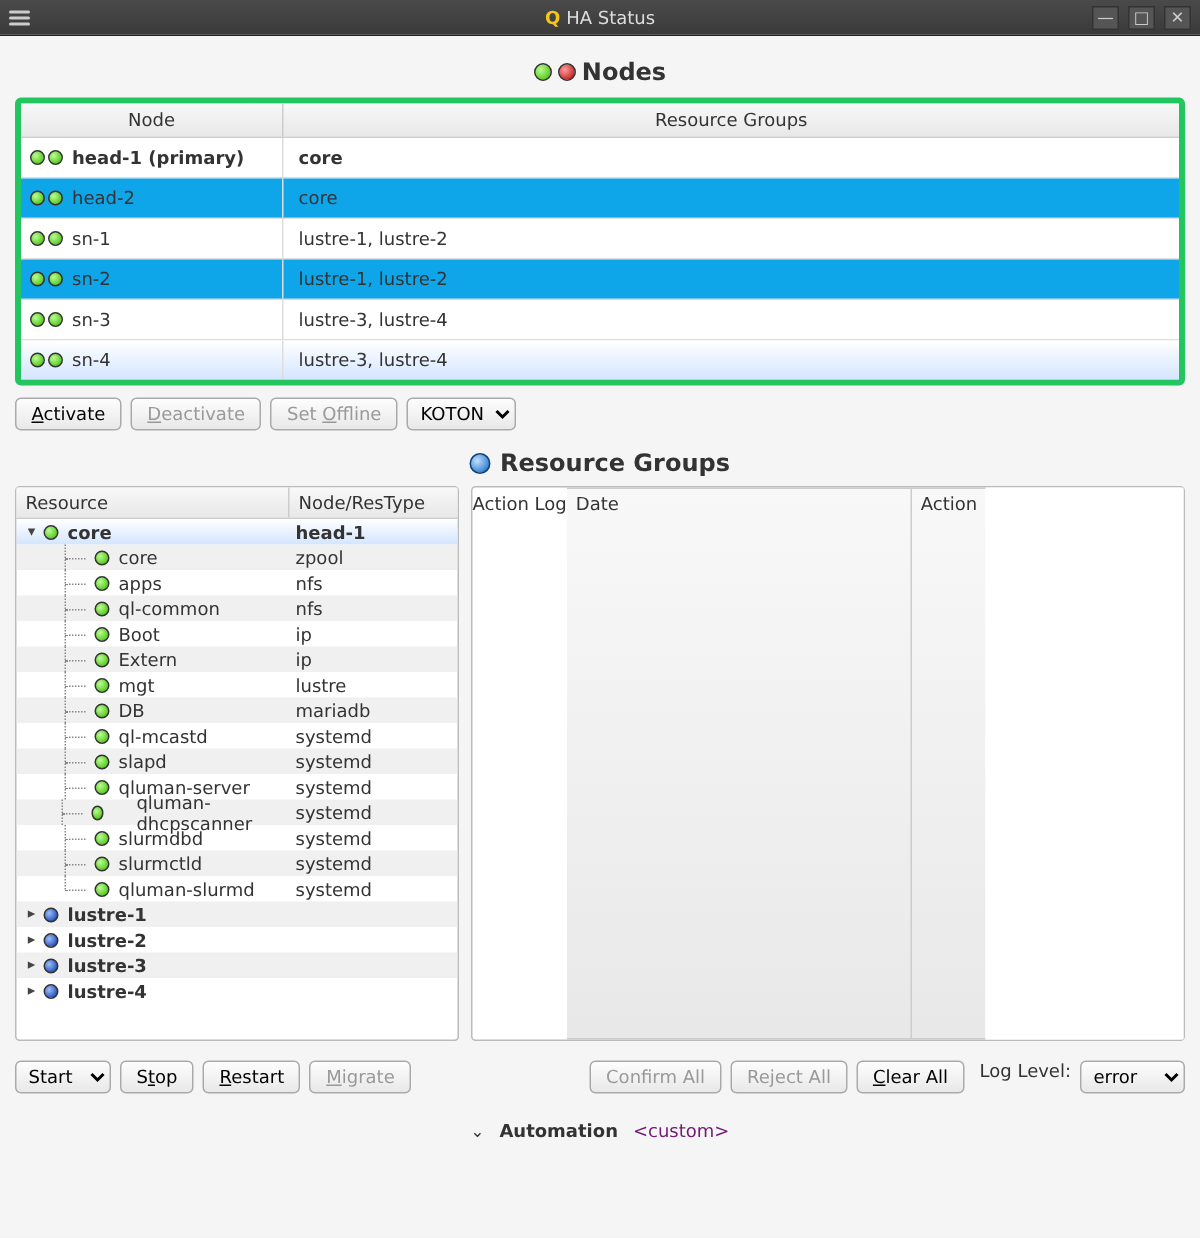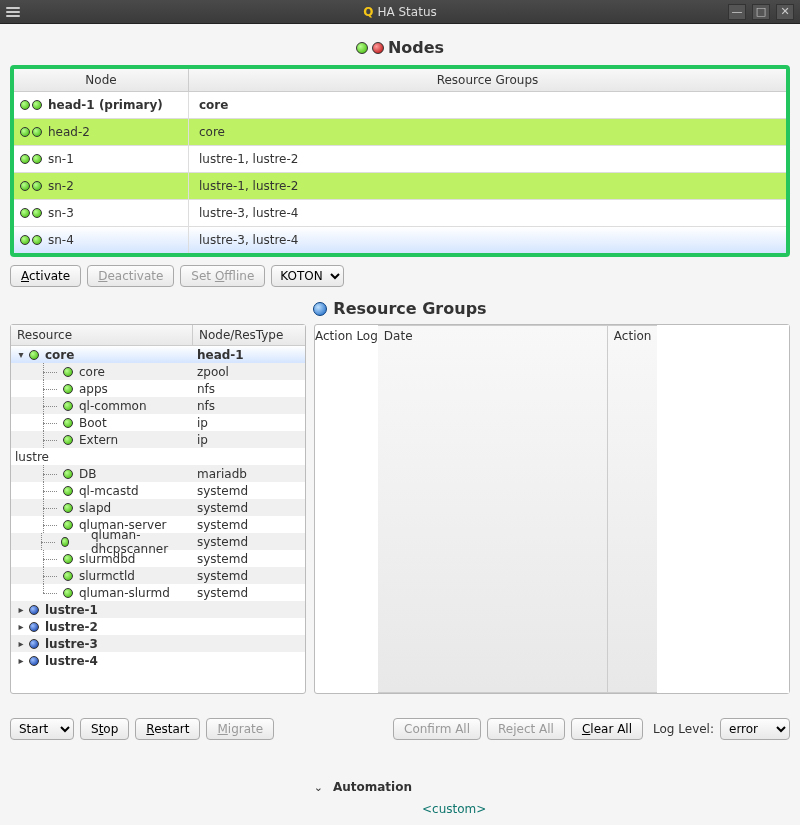--- a/index.html
+++ b/index.html
@@ -71,21 +71,21 @@
 .nodes-header {
   display: flex;
   background: linear-gradient(#f8f8f8, #e8e8e8);
   border-bottom: 1px solid #ccc;
   font-size: 12px;
 }
 .nodes-header .col-node { width: 175px; text-align:center; padding:4px; border-right:1px solid #ccc; }
 .nodes-header .col-rg { flex:1; text-align:center; padding:4px; }
 .nodes-row { display:flex; border-bottom:1px solid #ddd; }
 .nodes-row:last-child { border-bottom:none; }
-.nodes-row.alt { background:#bef264; }
+.nodes-row.alt { background:#0ea5e9; }
 .nodes-row.selected { background: linear-gradient(#ffffff, #d4e5ff); }
 .nodes-row .cell-node {
   width:175px; padding:6px 6px; display:flex; align-items:center; gap:2px;
   border-right:1px solid #ddd;
 }
 .nodes-row .cell-rg { flex:1; padding:6px 10px; }
 .nodes-row.primary .cell-node, .nodes-row.primary .cell-rg { font-weight:bold; }
 
 .btnrow { margin: 8px 0 12px 0; display:flex; gap:6px; align-items:center; }
 button, select {
@@ -152,33 +152,33 @@
   content:""; position:absolute; left:14px; top:0; bottom:0;
   border-left:1px dotted #888;
 }
 .tree-row .treelines::after {
   content:""; position:absolute; left:14px; top:50%; width:14px;
   border-top:1px dotted #888;
 }
 .tree-row.last .treelines::before { bottom:50%; }
 
 .bottom-controls {
-  display:flex; align-items:center; gap:6px; margin-top:24px;
+  display:flex; gap:6px; margin-top:13px;
 }
 .bottom-controls .spacer { flex:1; }
 .bottom-controls select { min-width:60px; }
 .loglevel-label { font-size:12px; margin-left:4px; }
 
 .automation-row {
   text-align:center; margin-top:18px; font-size:14px;
   display:flex; align-items:center; justify-content:center; gap:10px;
 }
 .automation-row .aut-title { font-size:12px; font-weight:bold; }
 .automation-row .aut-caret { font-size:11px; }
-.automation-row .aut-custom { font-size:12px; color:#0f766e;margin-top:44px; }
+.automation-row .aut-custom { font-size:12px; color:#701a75; }
 .underline-key { text-decoration: underline; }
 </style>
 </head>
 <body>
 
 <div class="titlebar">
   <div class="menubtn">
       <span></span>
       <span></span>
       <span></span>
@@ -327,20 +327,26 @@
           <div class="tree-row alt">
             <div class="tr-res">
               <span class="arrow"></span>
               <span class="treelines"></span>
               <span class="dot dot-sm dot-green"></span>
               <span style="margin-left:4px">Extern</span>
             </div>
             <div class="tr-node">ip</div>
           </div>
           <div class="tree-row">
+            <div class="tr-res">
+              <span class="arrow"></span>
+              <span class="treelines"></span>
+              <span class="dot dot-sm dot-green"></span>
+              <span style="margin-left:4px">mgt</span>
+            </div>
             <div class="tr-node">lustre</div>
           </div>
           <div class="tree-row alt">
             <div class="tr-res">
               <span class="arrow"></span>
               <span class="treelines"></span>
               <span class="dot dot-sm dot-green"></span>
               <span style="margin-left:4px">DB</span>
             </div>
             <div class="tr-node">mariadb</div>

